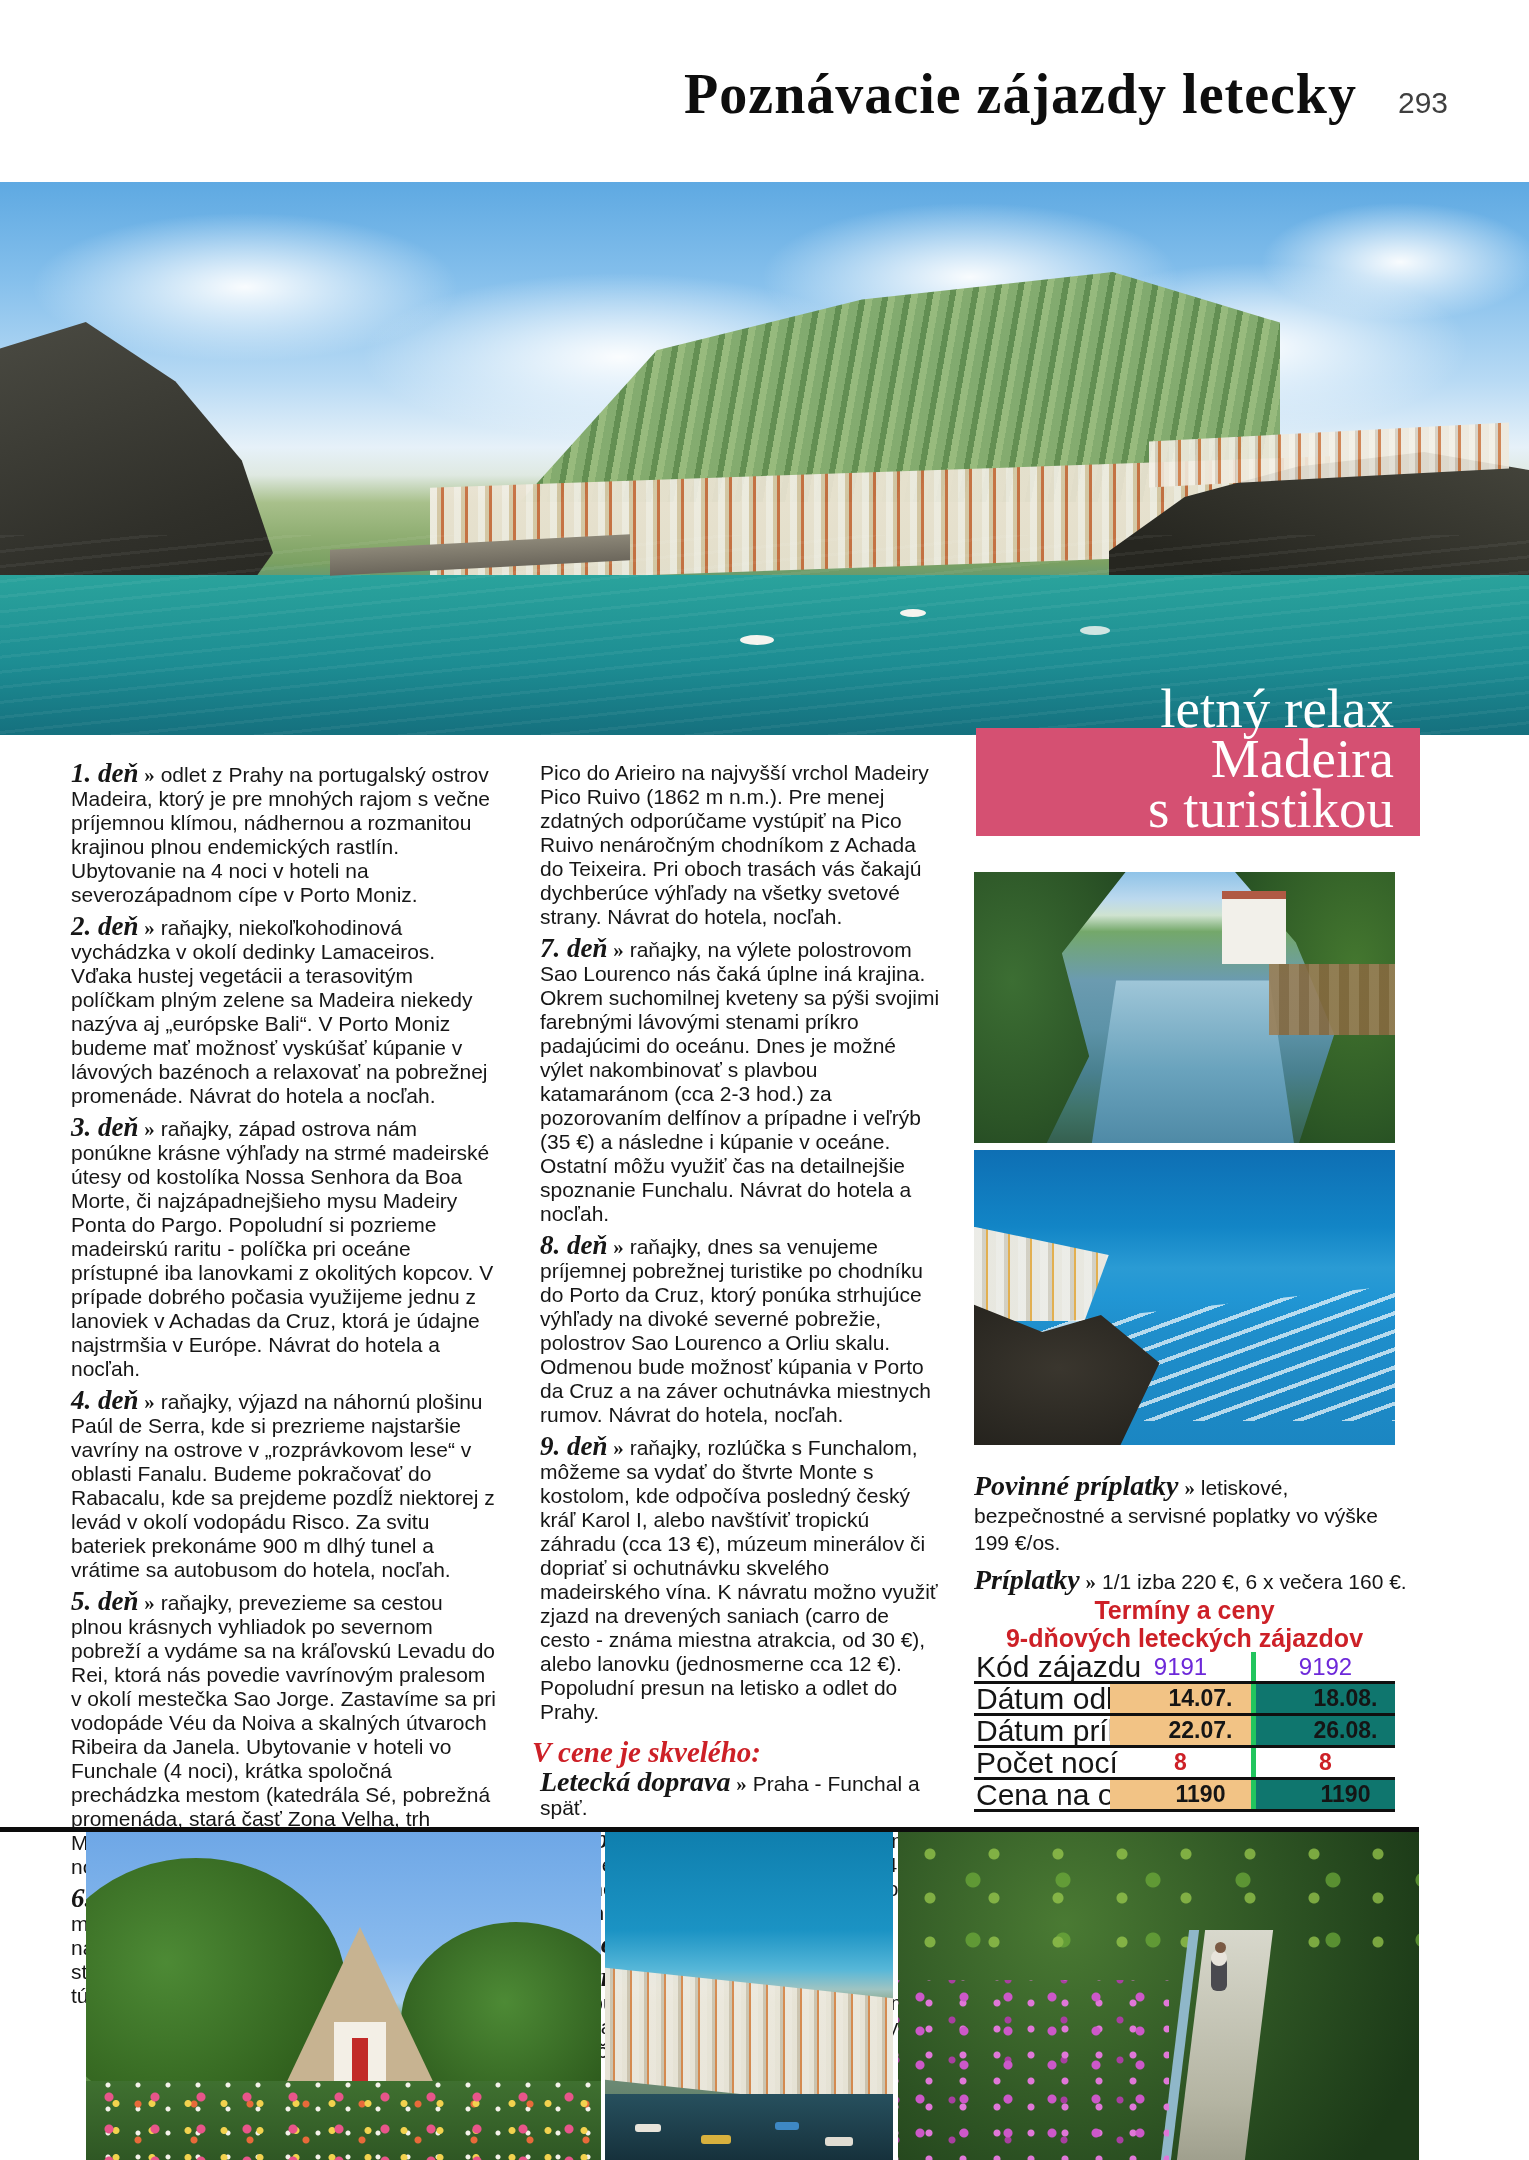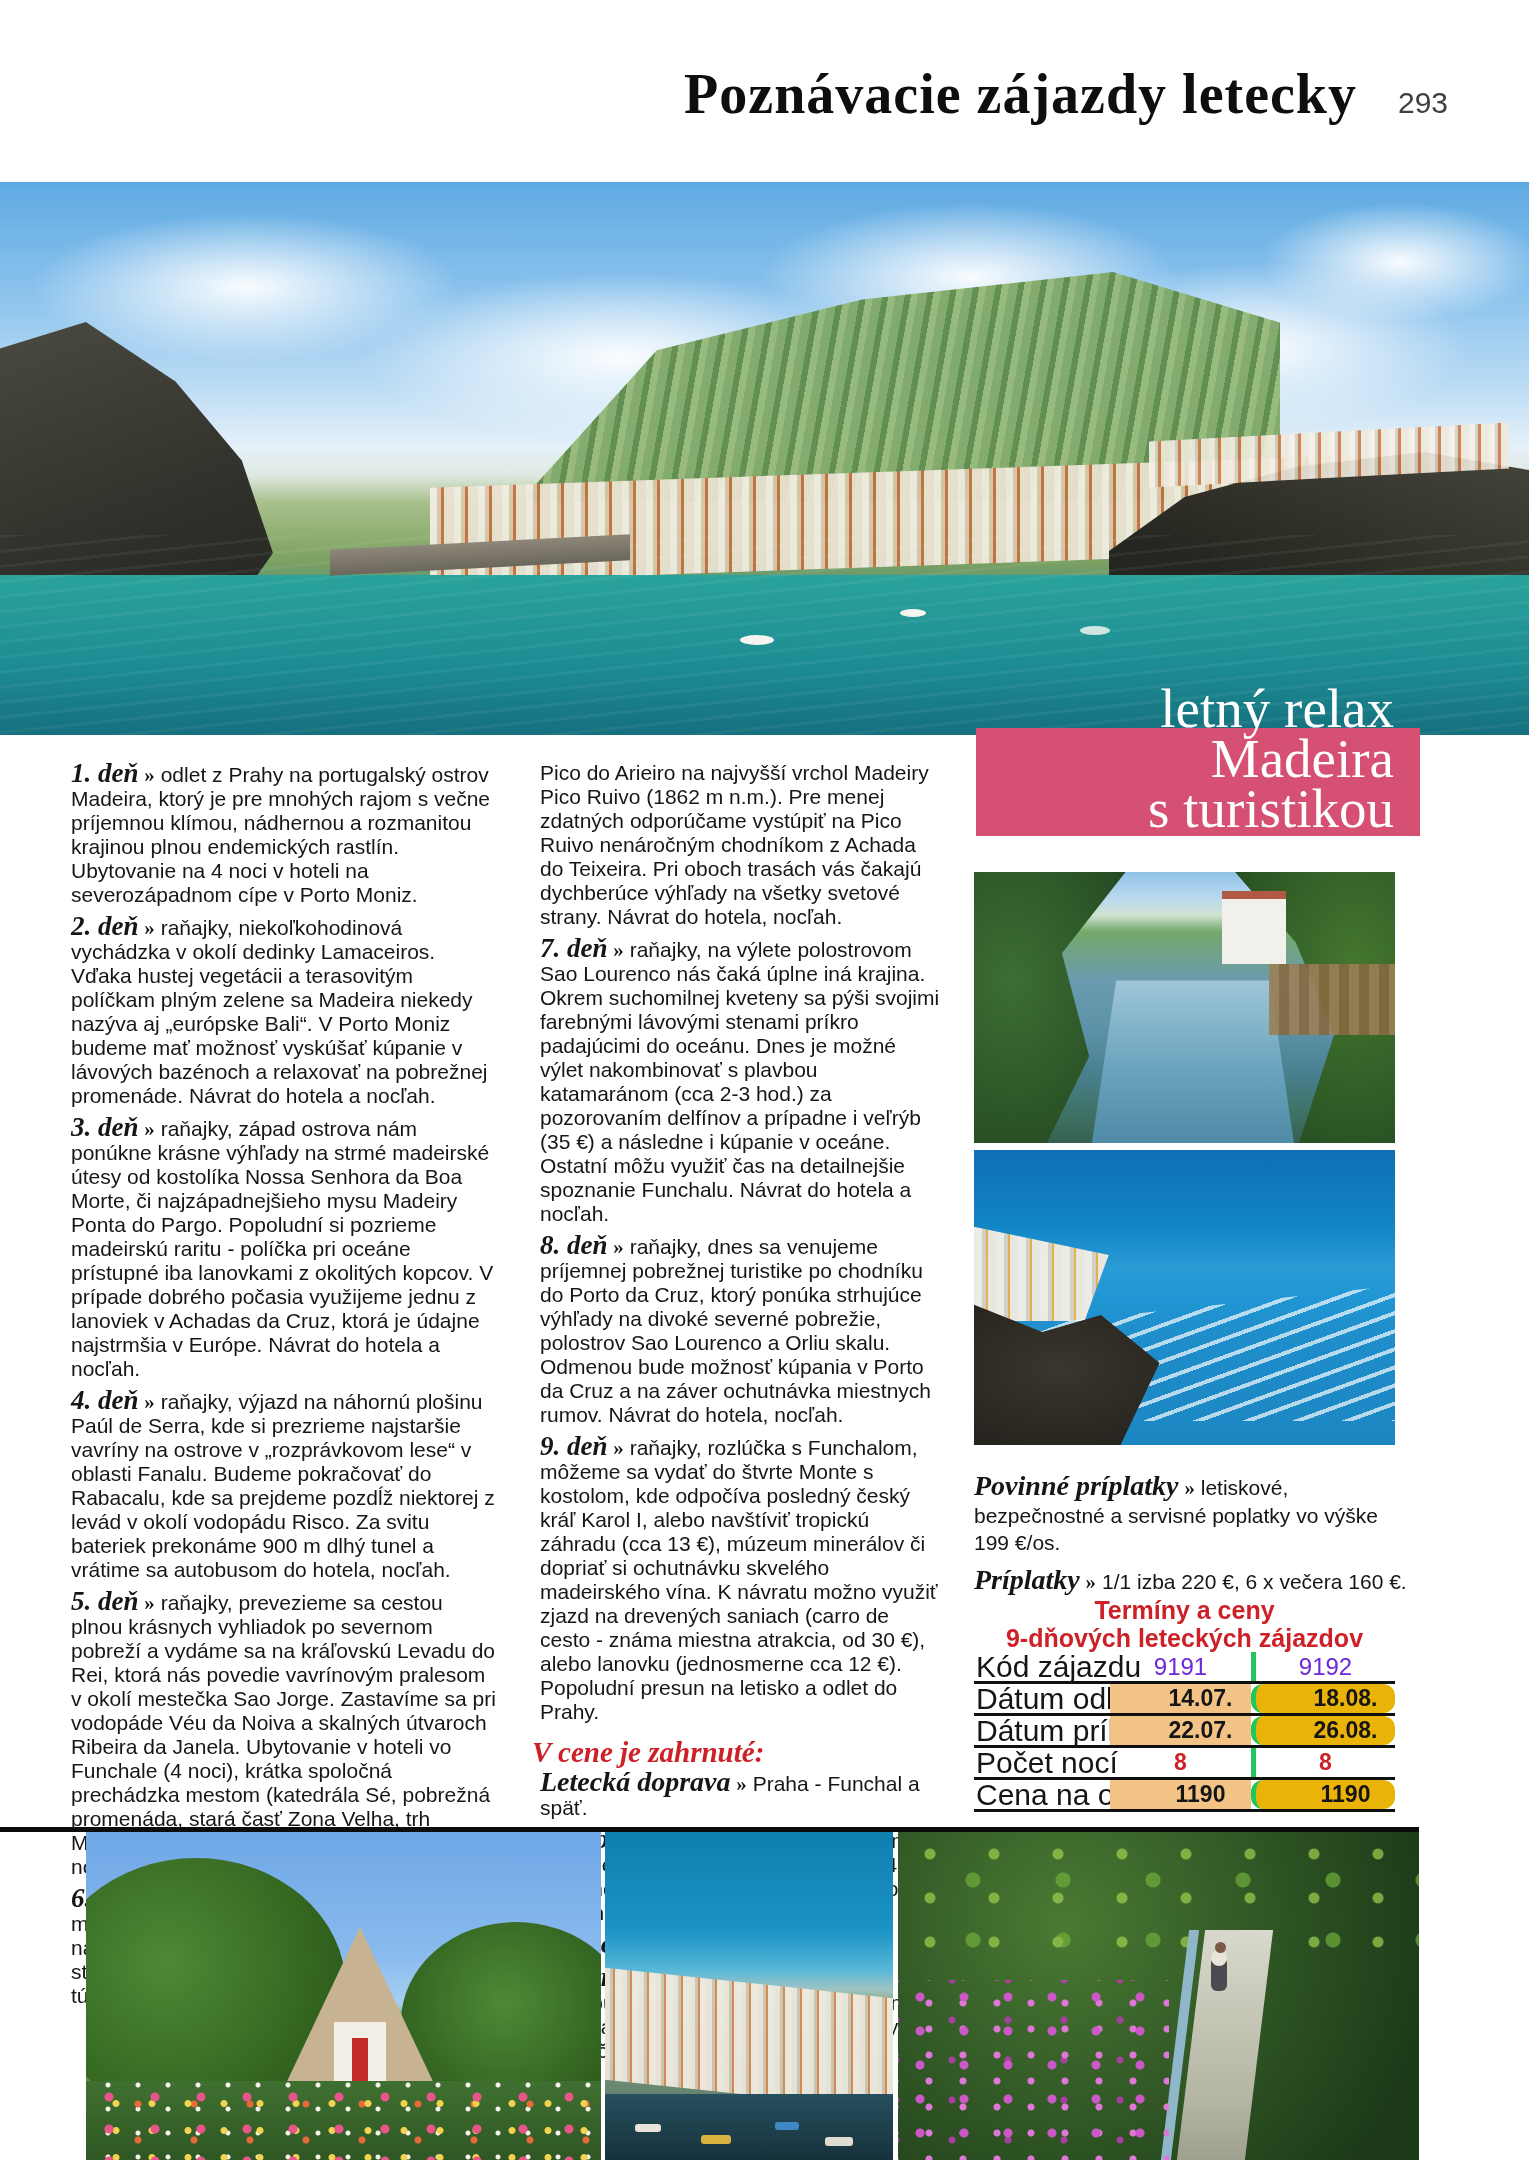--- a/index.html
+++ b/index.html
@@ -99,21 +99,21 @@
 
   
   .pt-title{position:absolute;left:974px;top:1596px;width:421px;text-align:center;
     color:#cd2027;font-weight:700;font-size:25px;line-height:28px;}
   .price-table{position:absolute;left:974px;top:1652px;width:421px;}
   .pt-row{display:grid;grid-template-columns:136px 141px 144px;height:29px;border-bottom:3px solid #101010;}
   .pt-label{font-size:30px;line-height:29px;padding-left:2px;white-space:nowrap;}
   .pt-val{font-size:23px;line-height:29px;text-align:center;font-weight:700;}
   .pt-val + .pt-val{border-left:5px solid #22c55e;}
   .row-orange .pt-val{background:#f2c385;padding-left:40px;}
-  .row-orange .pt-val:last-child{background:#eab308;border-radius:12px;}
+  .row-orange .pt-val:last-child{background:#0f766e;}
   .row-code .pt-val{font-weight:400;color:#6d28d9;font-size:24px;}
   .row-nights .pt-val{color:#cd2027;}
 
   
   .bottom-rule{position:absolute;left:0;top:1827px;width:1419px;height:5px;background:#0c0c0c;}
   .bphoto{position:absolute;top:1832px;height:328px;overflow:hidden;}
   .bp1{left:86px;width:515px;
     background:linear-gradient(180deg,#6ea7e6 0%,#8abbee 38%,#a8cef2 52%,#7aa85c 58%,#5c8f46 74%,#4a7a3a 100%);}
   .t-left{left:-40px;top:26px;width:300px;height:260px;border-radius:50%;
     background:radial-gradient(circle at 40% 40%,#4d8a35,#33641f 65%,#254d18);}
@@ -203,21 +203,21 @@
     <p class="day"><span class="day-label">4. deň</span> <span class="sep">»</span> <span>raňajky, výjazd na náhornú plošinu Paúl de Serra, kde si prezrieme najstaršie vavríny na ostrove v „rozprávkovom lese“ v oblasti Fanalu. Budeme pokračovať do Rabacalu, kde sa prejdeme pozdĺž niektorej z levád v okolí vodopádu Risco. Za svitu bateriek prekonáme 900 m dlhý tunel a vrátime sa autobusom do hotela, nocľah.</span></p>
     <p class="day"><span class="day-label">5. deň</span> <span class="sep">»</span> <span>raňajky, prevezieme sa cestou plnou krásnych vyhliadok po severnom pobreží a vydáme sa na kráľovskú Levadu do Rei, ktorá nás povedie vavrínovým pralesom v okolí mestečka Sao Jorge. Zastavíme sa pri vodopáde Véu da Noiva a skalných útvaroch Ribeira da Janela. Ubytovanie v hoteli vo Funchale (4 noci), krátka spoločná prechádzka mestom (katedrála Sé, pobrežná promenáda, stará časť Zona Velha, trh Mercado dos Lavradores), návrat do hotela a nocľah.</span></p>
     <p class="day"><span class="day-label">6. deň</span> <span class="sep">»</span> <span>raňajky, výlet do vnútra madeirského centrálneho masívu, kde sa nám otvoria nádherné výhľady do všetkých strán. Je možná niekoľkohodinová výdatná túra od parkoviska pod vrcholom</span></p>
   </div>
 
   <div class="col col2">
     <p class="cont">Pico do Arieiro na najvyšší vrchol Madeiry Pico Ruivo (1862 m n.m.). Pre menej zdatných odporúčame vystúpiť na Pico Ruivo nenáročným chodníkom z Achada do Teixeira. Pri oboch trasách vás čakajú dychberúce výhľady na všetky svetové strany. Návrat do hotela, nocľah.</p>
     <p class="day"><span class="day-label">7. deň</span> <span class="sep">»</span> <span>raňajky, na výlete polostrovom Sao Lourenco nás čaká úplne iná krajina. Okrem suchomilnej kveteny sa pýši svojimi farebnými lávovými stenami príkro padajúcimi do oceánu. Dnes je možné výlet nakombinovať s plavbou katamaránom (cca 2-3 hod.) za pozorovaním delfínov a prípadne i veľrýb (35 €) a následne i kúpanie v oceáne. Ostatní môžu využiť čas na detailnejšie spoznanie Funchalu. Návrat do hotela a nocľah.</span></p>
     <p class="day"><span class="day-label">8. deň</span> <span class="sep">»</span> <span>raňajky, dnes sa venujeme príjemnej pobrežnej turistike po chodníku do Porto da Cruz, ktorý ponúka strhujúce výhľady na divoké severné pobrežie, polostrov Sao Lourenco a Orliu skalu. Odmenou bude možnosť kúpania v Porto da Cruz a na záver ochutnávka miestnych rumov. Návrat do hotela, nocľah.</span></p>
     <p class="day"><span class="day-label">9. deň</span> <span class="sep">»</span> <span>raňajky, rozlúčka s Funchalom, môžeme sa vydať do štvrte Monte s kostolom, kde odpočíva posledný český kráľ Karol I, alebo navštíviť tropickú záhradu (cca 13 €), múzeum minerálov či dopriať si ochutnávku skvelého madeirského vína. K návratu možno využiť zjazd na drevených saniach (carro de cesto - známa miestna atrakcia, od 30 €), alebo lanovku (jednosmerne cca 12 €). Popoludní presun na letisko a odlet do Prahy.</span></p>
-    <h3 class="includes-heading">V cene je zahrnuté:</h3>
+    <h3 class="includes-heading">V cene je skvelého:</h3>
     <p class="include-item"><span class="include-label">Letecká doprava</span> <span class="sep">»</span> <span>Praha - Funchal a späť.</span></p>
     <p class="include-item"><span class="include-label">Ubytovanie</span> <span class="sep">»</span> <span>8 x v izbách s vlastným príslušenstvom (sprcha, WC), z toho 4 x v 2*/3* hoteli v Porto Moniz a 4 x v 3* hoteli vo Funchale.</span></p>
     <p class="include-item"><span class="include-label">Stravovanie</span> <span class="sep">»</span> <span>8 x raňajky.</span></p>
     <p class="include-item"><span class="include-label">Ostatné</span> <span class="sep">»</span> <span>doprava autobusom alebo mikrobusom po Madeire podľa programu, lanovka v Achadas da Cruz, slovensky alebo česky hovoriaci sprievodca CK, DPH.</span></p>
   </div>
 
   <div class="photo photo-garden">
     <div class="layer g-left"></div>
     <div class="layer g-right"></div>
     <div class="layer g-water"></div>

